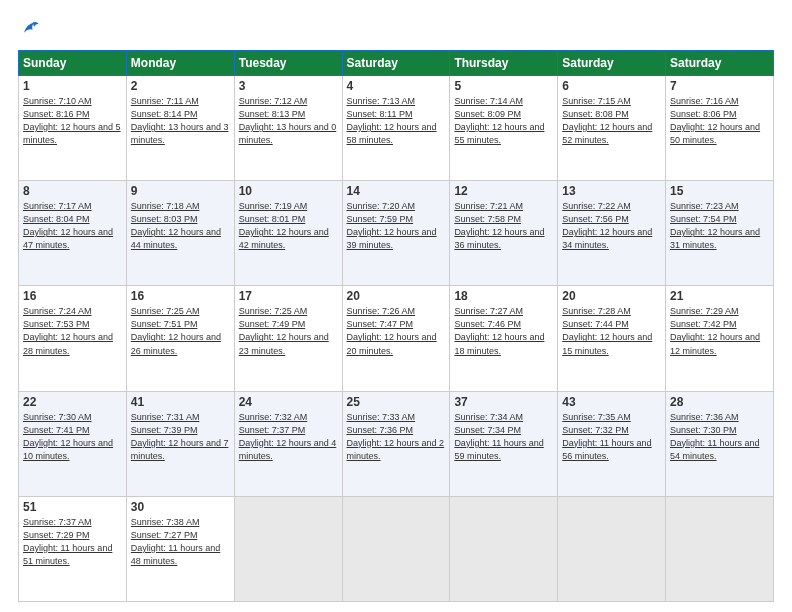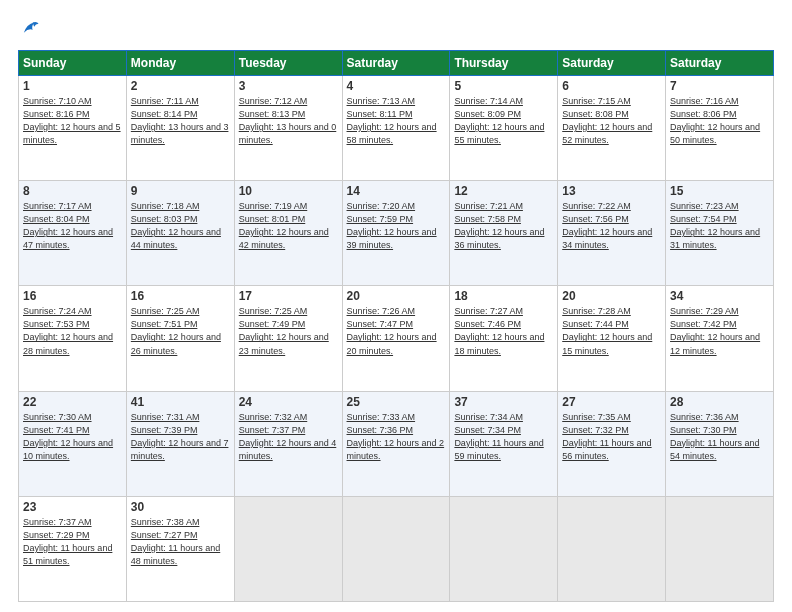--- a/index.html
+++ b/index.html
@@ -211,21 +211,21 @@
           </td>
           <td>
             <span class="day-num">18</span>
             <div class="day-detail">Sunrise: 7:27 AM<br>Sunset: 7:46 PM<br>Daylight: 12 hours and 18 minutes.</div>
           </td>
           <td>
             <span class="day-num">20</span>
             <div class="day-detail">Sunrise: 7:28 AM<br>Sunset: 7:44 PM<br>Daylight: 12 hours and 15 minutes.</div>
           </td>
           <td>
-            <span class="day-num">34</span>
+            <span class="day-num">21</span>
             <div class="day-detail">Sunrise: 7:29 AM<br>Sunset: 7:42 PM<br>Daylight: 12 hours and 12 minutes.</div>
           </td>
         </tr>
         <tr>
           <td>
             <span class="day-num">22</span>
             <div class="day-detail">Sunrise: 7:30 AM<br>Sunset: 7:41 PM<br>Daylight: 12 hours and 10 minutes.</div>
           </td>
           <td>
             <span class="day-num">41</span>
@@ -237,31 +237,31 @@
           </td>
           <td>
             <span class="day-num">25</span>
             <div class="day-detail">Sunrise: 7:33 AM<br>Sunset: 7:36 PM<br>Daylight: 12 hours and 2 minutes.</div>
           </td>
           <td>
             <span class="day-num">37</span>
             <div class="day-detail">Sunrise: 7:34 AM<br>Sunset: 7:34 PM<br>Daylight: 11 hours and 59 minutes.</div>
           </td>
           <td>
-            <span class="day-num">27</span>
+            <span class="day-num">43</span>
             <div class="day-detail">Sunrise: 7:35 AM<br>Sunset: 7:32 PM<br>Daylight: 11 hours and 56 minutes.</div>
           </td>
           <td>
             <span class="day-num">28</span>
             <div class="day-detail">Sunrise: 7:36 AM<br>Sunset: 7:30 PM<br>Daylight: 11 hours and 54 minutes.</div>
           </td>
         </tr>
         <tr>
           <td>
-            <span class="day-num">23</span>
+            <span class="day-num">51</span>
             <div class="day-detail">Sunrise: 7:37 AM<br>Sunset: 7:29 PM<br>Daylight: 11 hours and 51 minutes.</div>
           </td>
           <td>
             <span class="day-num">30</span>
             <div class="day-detail">Sunrise: 7:38 AM<br>Sunset: 7:27 PM<br>Daylight: 11 hours and 48 minutes.</div>
           </td>
           <td class="empty-cell"></td>
           <td class="empty-cell"></td>
           <td class="empty-cell"></td>
           <td class="empty-cell"></td>

